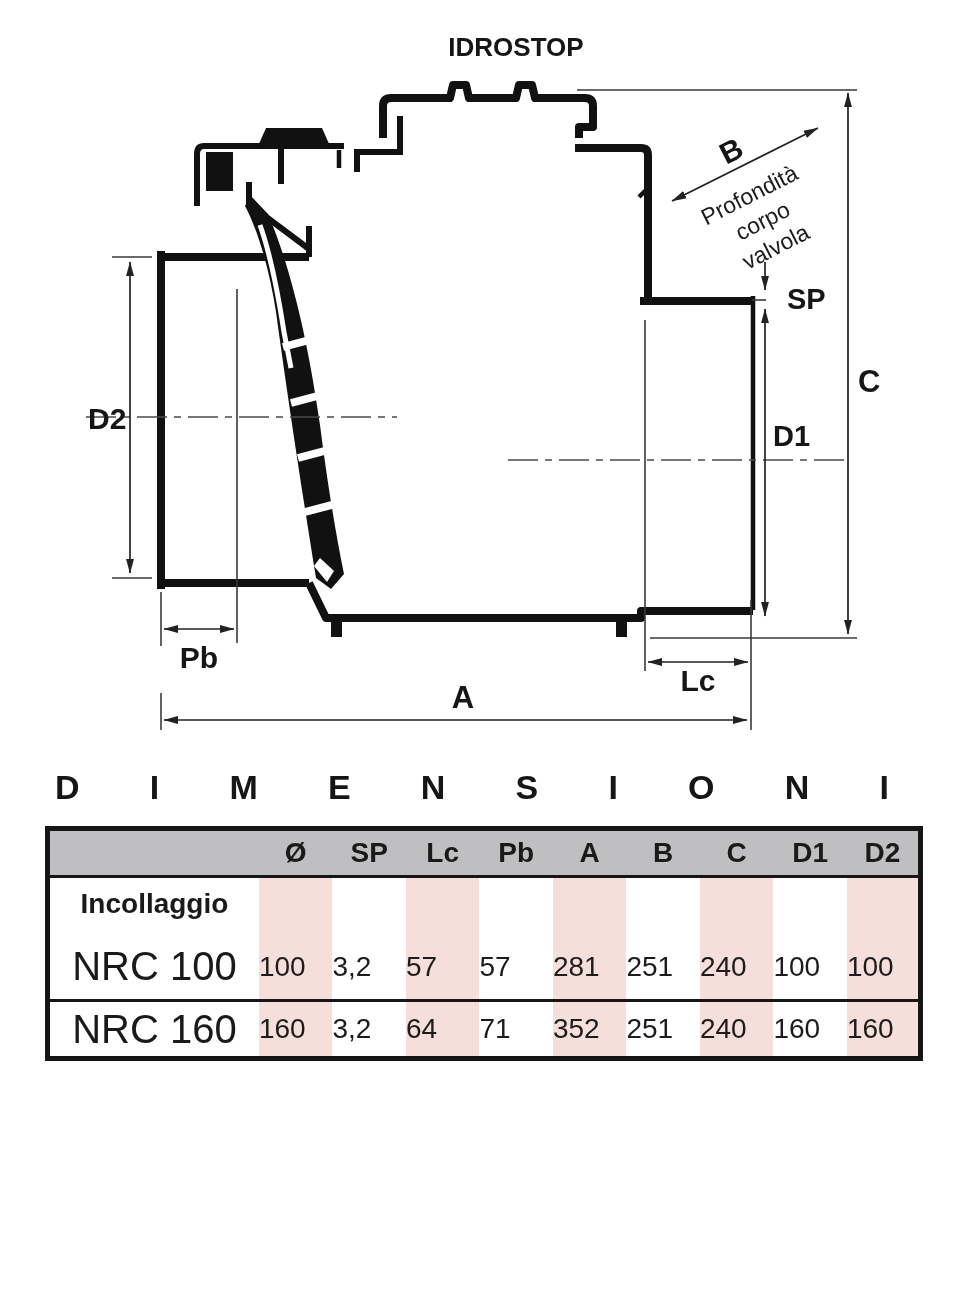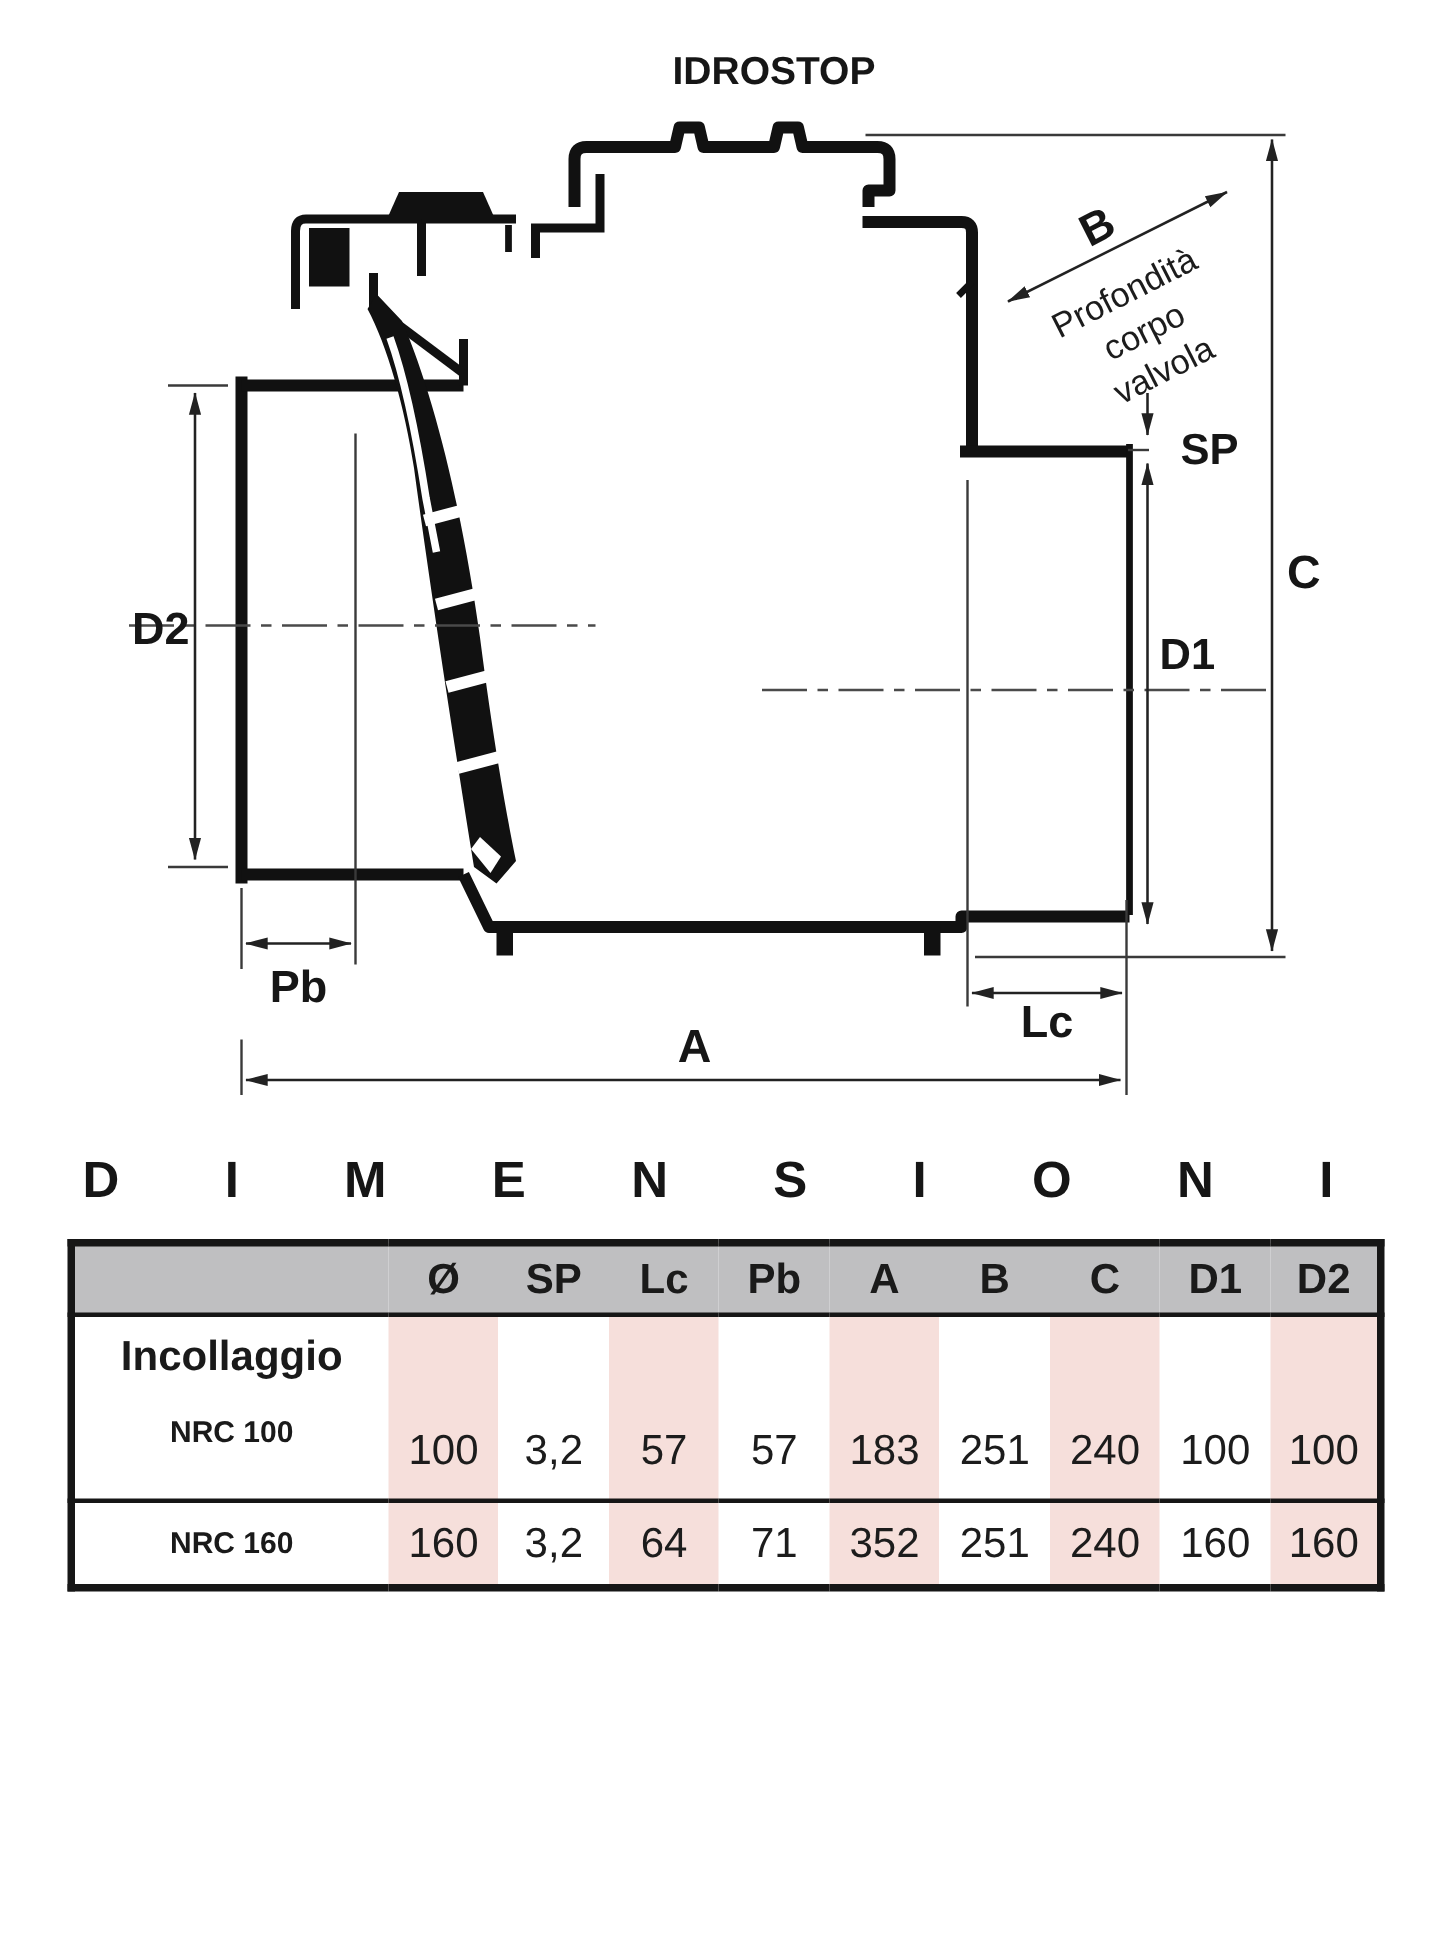--- a/index.html
+++ b/index.html
@@ -24,28 +24,28 @@
              font-size:34px;font-weight:bold;color:#161616;line-height:1;}
 
   
   table.dims{position:absolute;left:45px;top:826px;width:878px;border-collapse:collapse;
              border:5px solid var(--border,#161616);table-layout:fixed;}
   table.dims tr{border-bottom:3px solid var(--border,#161616);}
   table.dims thead tr{background:var(--header-bg,#bfbfc1);height:48px;}
   table.dims th{font-size:28px;font-weight:bold;text-align:center;padding:0;color:#1a1a1a;}
   table.dims td{padding:0;}
   td.stripe{background:var(--stripe-bg,#f6dfdb);}
-  td.val{font-size:28px;font-weight:normal;text-align:center;vertical-align:middle;color:#1c1c1c;}
+  td.val{font-size:28px;font-weight:normal;text-align:left;vertical-align:middle;color:#1c1c1c;}
   tr.tall{height:124px;}
   tr.norm{height:58px;}
   tr.tall td.val{vertical-align:bottom;padding-bottom:16px;}
   td.labelcell{padding-left:18px;vertical-align:middle;text-align:center;}
   tr.tall td.labelcell{vertical-align:top;padding-top:10px;}
   .grouplabel{font-size:28px;font-weight:bold;}
-  .rowlabel{font-size:20px;font-weight:bold;}
+  .rowlabel{font-size:40px;font-weight:normal;}
   tr.tall .rowlabel{margin-top:24px;}
 </style>
 </head>
 <body>
 
 <div class="page">
 
   <svg class="diagram" width="967" height="762" viewBox="0 0 967 762">
     <defs>
       <marker id="arr" viewBox="0 0 14 10" refX="13.5" refY="5" markerWidth="15" markerHeight="11" markerUnits="userSpaceOnUse" orient="auto-start-reverse">
@@ -181,21 +181,21 @@
     <tbody id="tbody">
         <tr class="tall">
           <td class="labelcell">
             <div class="grouplabel">Incollaggio</div>
             <div class="rowlabel">NRC 100</div>
           </td>
           <td class="val stripe">100</td>
           <td class="val">3,2</td>
           <td class="val stripe">57</td>
           <td class="val">57</td>
-          <td class="val stripe">183</td>
+          <td class="val stripe">281</td>
           <td class="val">251</td>
           <td class="val stripe">240</td>
           <td class="val">100</td>
           <td class="val stripe">100</td>
         </tr>
         <tr class="norm">
           <td class="labelcell">
             <div class="rowlabel">NRC 160</div>
           </td>
           <td class="val stripe">160</td>

